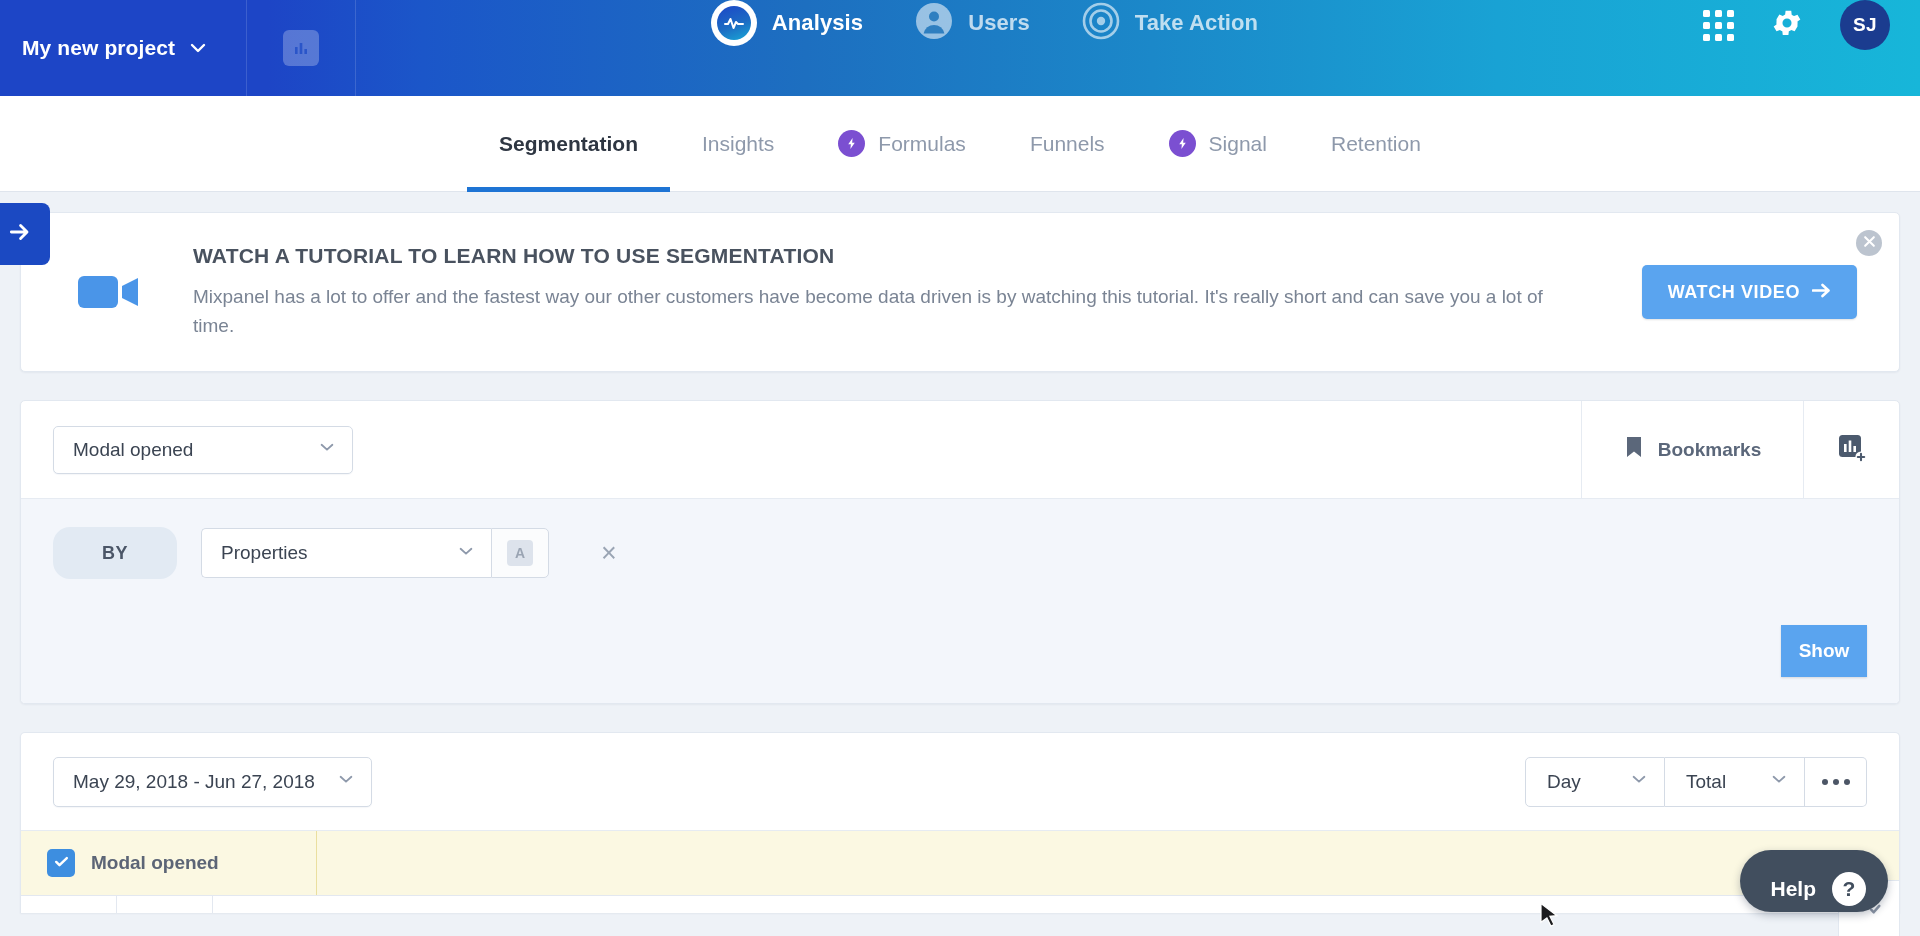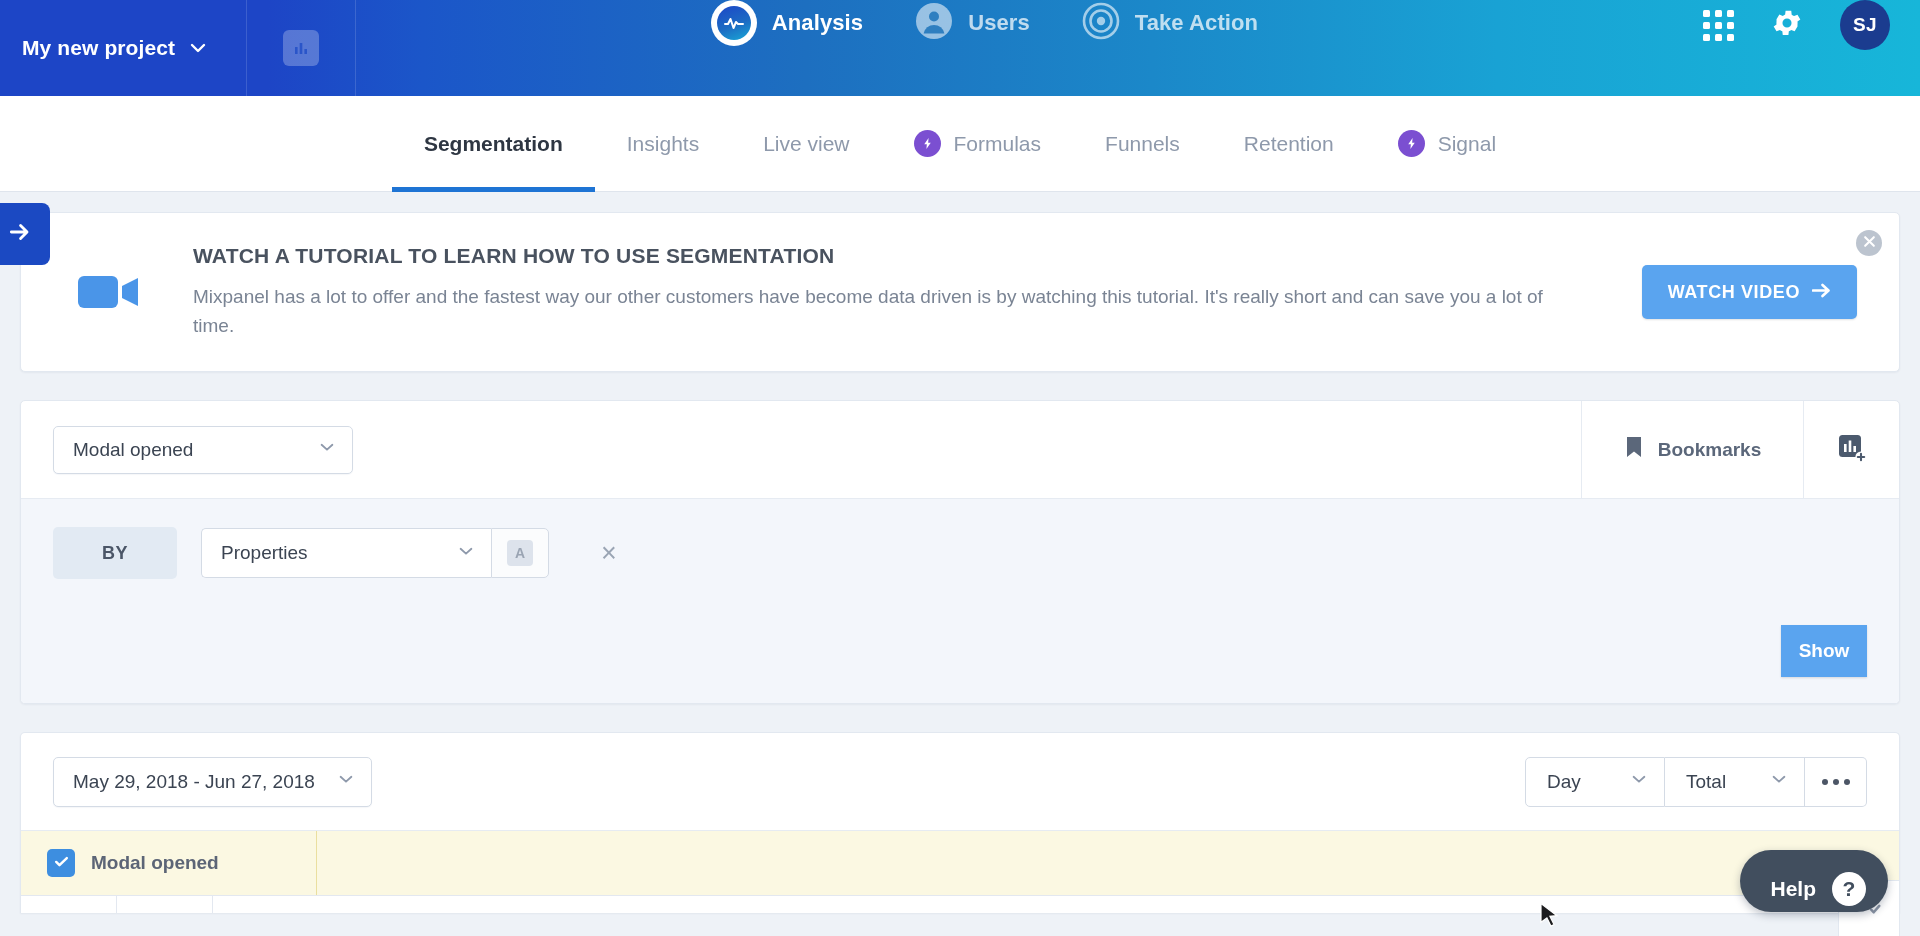--- a/index.html
+++ b/index.html
@@ -137,21 +137,21 @@
     display: flex; align-items: center; justify-content: center; gap: 14px;
     font-size: 19px; color: #5b677a; font-weight: 600; cursor: pointer;
   }
   .addchart {
     width: 96px; height: 98px; border-left: 1px solid #e6ebf2;
     display: flex; align-items: center; justify-content: center; cursor: pointer;
   }
   .query-body { background: #f3f6fb; padding: 28px 32px 26px; }
   .by-row { display: flex; align-items: center; gap: 24px; }
   .by-chip {
-    width: 124px; height: 52px; border-radius: 5px; background: #e2eaf3;
+    width: 124px; height: 52px; border-radius: 17px; background: #e2eaf3;
     display: flex; align-items: center; justify-content: center;
     font-size: 18px; font-weight: bold; color: #4b5667; letter-spacing: .6px; cursor: pointer;
   }
   .prop-group { display: flex; align-items: center; }
   .prop-sel {
     width: 290px; height: 50px; border: 1px solid #d4dbe5; border-right: none;
     border-radius: 5px 0 0 5px; background: #fff;
     display: flex; align-items: center; justify-content: space-between;
     padding: 0 16px 0 19px; font-size: 19px; color: #3b4452; cursor: pointer;
   }
@@ -309,43 +309,40 @@
 </div>
 
 <div class="subnav">
   <div class="tab active">
     <span>Segmentation</span>
   </div>
   <div class="tab">
     <span>Insights</span>
   </div>
   <div class="tab">
-    <span>Live view</span>
+    <span class="bolt">
+      <svg width="13" height="13" viewBox="0 0 12 12">
+          <path d="M7 1L3 6.8h2.4L5 11l4-5.8H6.6z" fill="#fff"></path>
+        </svg>
+    </span>
+    <span>Formulas</span>
+  </div>
+  <div class="tab">
+    <span>Funnels</span>
   </div>
   <div class="tab">
     <span class="bolt">
       <svg width="13" height="13" viewBox="0 0 12 12">
           <path d="M7 1L3 6.8h2.4L5 11l4-5.8H6.6z" fill="#fff"></path>
         </svg>
     </span>
-    <span>Formulas</span>
-  </div>
-  <div class="tab">
-    <span>Funnels</span>
+    <span>Signal</span>
   </div>
   <div class="tab">
     <span>Retention</span>
-  </div>
-  <div class="tab">
-    <span class="bolt">
-      <svg width="13" height="13" viewBox="0 0 12 12">
-          <path d="M7 1L3 6.8h2.4L5 11l4-5.8H6.6z" fill="#fff"></path>
-        </svg>
-    </span>
-    <span>Signal</span>
   </div>
 
   <div class="sidebar-toggle">
     <span>
       <svg width="26" height="26" viewBox="0 0 24 24">
           <path d="M4 12h14M12.5 6l6 6-6 6" fill="none" stroke="#fff" stroke-width="2.6" stroke-linecap="round" stroke-linejoin="round"></path>
         </svg>
     </span>
   </div>
 </div>

